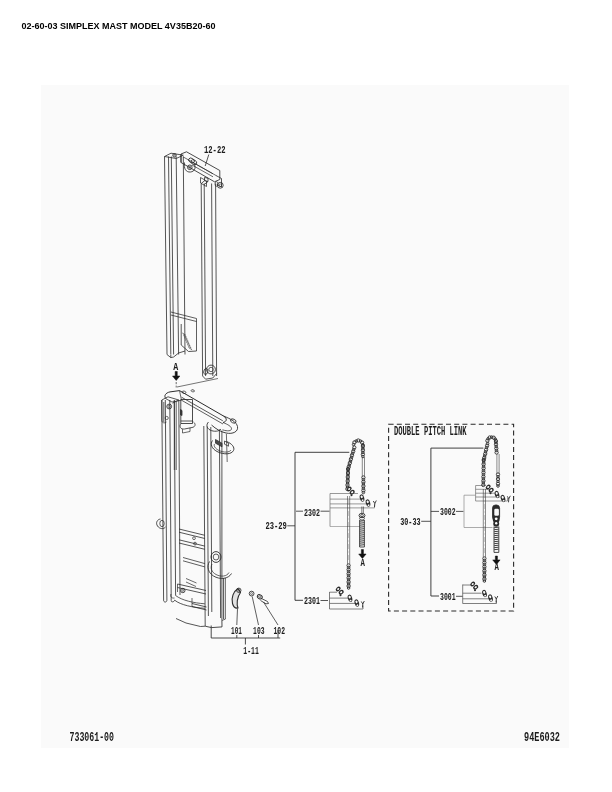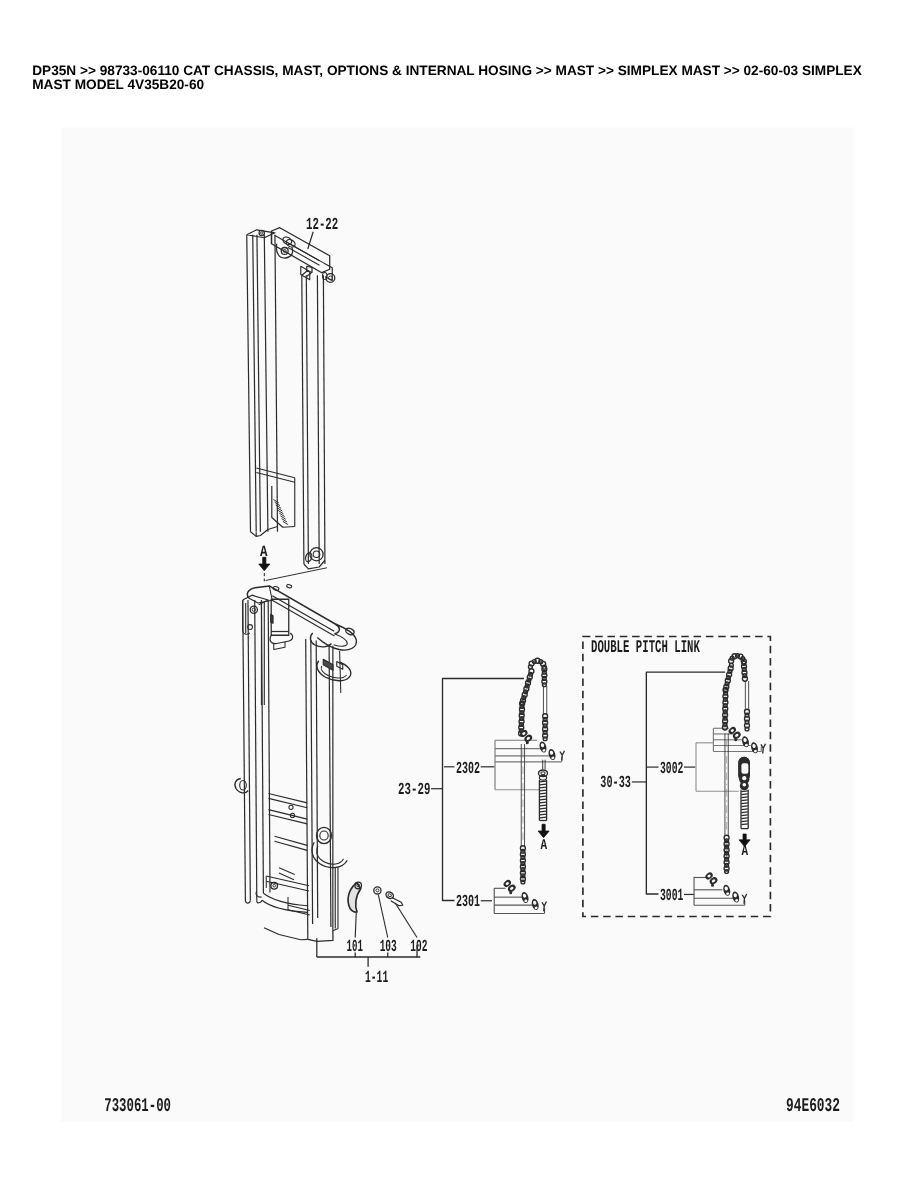--- a/index.html
+++ b/index.html
@@ -1,21 +1,21 @@
 <!DOCTYPE html>
 <html><head><meta charset="utf-8">
 <style>
   html,body{margin:0;padding:0;background:#fff;}
   #page{position:relative;width:612px;height:792px;background:#fff;overflow:hidden;font-family:"Liberation Sans",sans-serif;}
   .hdr{position:absolute;left:21.5px;font-weight:bold;color:#000;font-size:9.2px;letter-spacing:0px;}
   svg{position:absolute;left:0;top:0;}
 </style></head>
 <body>
 <div id="page">
-<div class="hdr" style="top:43.3px;font-size:9.1px;line-height:9.1px;white-space:nowrap;">DP35N &gt;&gt; 98733-06110 CAT CHASSIS, MAST, OPTIONS &amp; INTERNAL HOSING &gt;&gt; MAST &gt;&gt; SIMPLEX MAST &gt;&gt; 02-60-03 SIMPLEX<br>MAST MODEL 4V35B20-60</div>
+<div class="hdr" style="top:21.3px;font-size:9px;">02-60-03 SIMPLEX MAST MODEL 4V35B20-60</div>
 <svg width="612" height="792" viewBox="0 0 612 792">
 <rect x="41" y="85" width="528" height="663" fill="#fafafa"></rect>
 <line x1="164.5" y1="156.5" x2="167.0" y2="354.5" stroke="#2b2b2b" stroke-width="0.8" stroke-linecap="butt"></line>
 <line x1="168.5" y1="156.5" x2="170.8" y2="354.5" stroke="#2b2b2b" stroke-width="0.8" stroke-linecap="butt"></line>
 <line x1="171.3" y1="156.5" x2="173.6" y2="354.5" stroke="#2b2b2b" stroke-width="0.8" stroke-linecap="butt"></line>
 <line x1="176.2" y1="156.5" x2="178.6" y2="354.5" stroke="#2b2b2b" stroke-width="0.8" stroke-linecap="butt"></line>
 <line x1="183.3" y1="156.5" x2="185.0" y2="354.5" stroke="#2b2b2b" stroke-width="0.8" stroke-linecap="butt"></line>
 <polyline points="164.5,156.5 171.0,153.2 183.3,155.2 176.2,158.5 164.5,156.5" fill="none" stroke="#2b2b2b" stroke-width="0.8" stroke-linejoin="round"></polyline>
 <circle cx="174.5" cy="155.3" r="1.8" fill="none" stroke="#2b2b2b" stroke-width="0.8"></circle>
 <circle cx="174.5" cy="155.3" r="0.8" fill="none" stroke="#2b2b2b" stroke-width="0.6"></circle>

